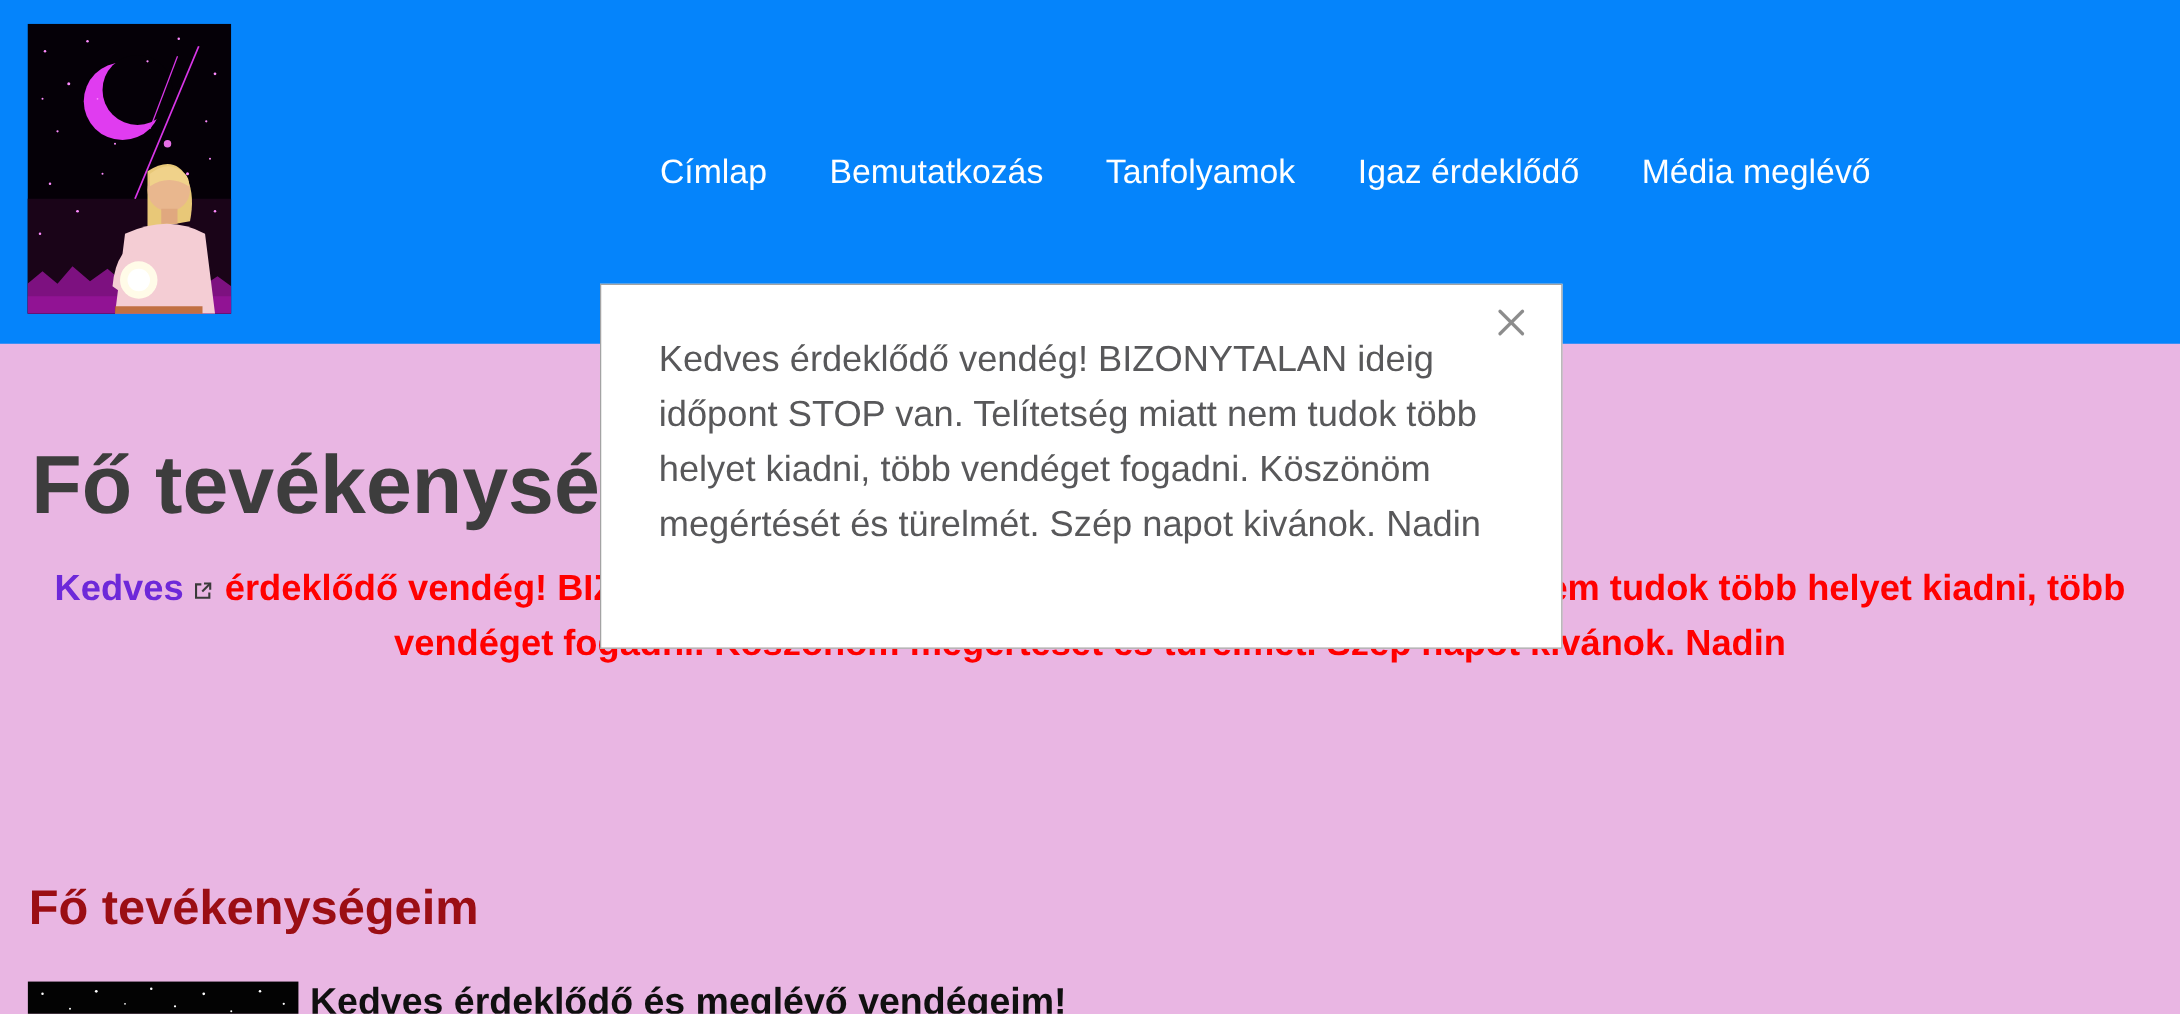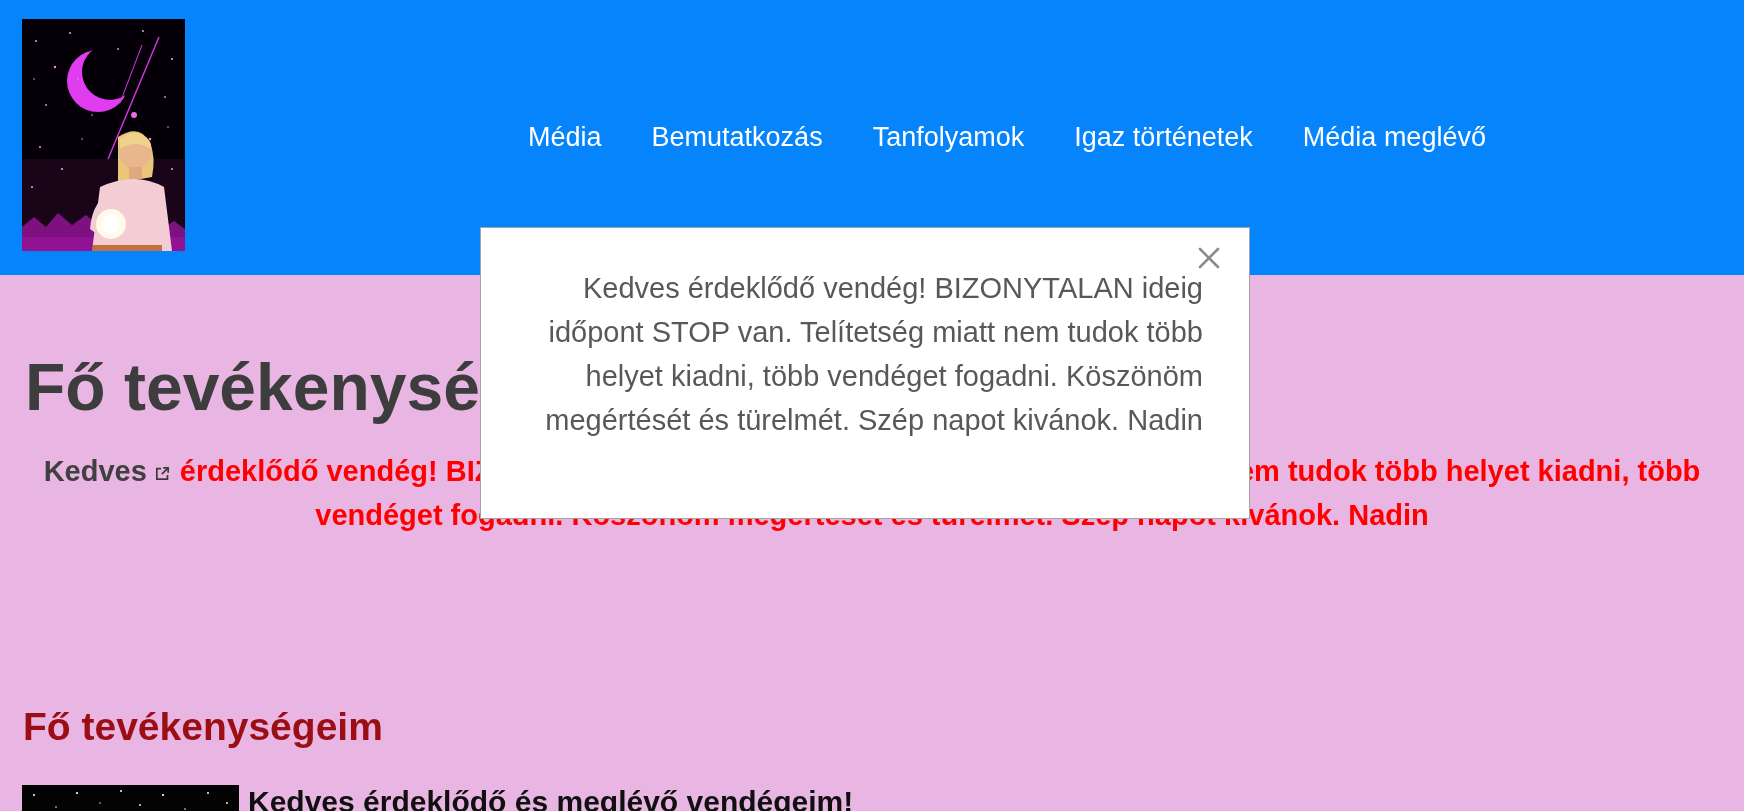--- a/index.html
+++ b/index.html
@@ -26,21 +26,21 @@
   .main-area{position:absolute;left:0;top:275px;width:1744px;height:536px;}
   .page-h1{
     position:absolute;left:25px;top:350px;margin:0;
     font-size:66px;font-weight:700;color:#3d3d3d;line-height:1.15;white-space:nowrap;
   }
   .notice{
     position:absolute;left:0;top:449px;width:1744px;margin:0;
     text-align:center;font-size:29px;font-weight:700;line-height:44px;
     padding:0 20px;box-sizing:border-box;
   }
-  .notice .prefix{color:#404040;}
+  .notice .prefix{color:#6d28d9;}
   .notice .rest{color:#ff0000;}
   .ext-icon{display:inline-block;vertical-align:baseline;margin:0 9px 0 7px;position:relative;top:1px;}
   .page-h2{
     position:absolute;left:23px;top:706px;margin:0;
     font-size:39px;font-weight:700;color:#9b0e14;line-height:1.1;white-space:nowrap;
   }
   .bottom-image{position:absolute;left:22px;top:785px;width:217px;height:60px;overflow:hidden;}
   .bottom-lead{
     position:absolute;left:248px;top:785px;margin:0;
     font-size:30px;font-weight:700;color:#101010;white-space:nowrap;
@@ -50,21 +50,21 @@
     position:absolute;left:480px;top:227px;width:770px;height:292px;
     background:#ffffff;border:1px solid #a3a3a3;box-sizing:border-box;
     z-index:50;
   }
   .modal-close{
     position:absolute;top:14px;right:24px;width:32px;height:32px;
     background:none;border:none;padding:0;cursor:pointer;line-height:0;
   }
   .modal-body{
     padding:38px 46px 0 46px;
-    font-size:29px;line-height:44px;color:#58585a;text-align:right;
+    font-size:29px;line-height:44px;color:#58585a;
   }
 </style>
 </head>
 <body>
 
 <header class="site-header">
   <div class="logo-wrap">
 
     <svg width="163" height="232" viewBox="0 0 163 232">
       <rect width="163" height="232" fill="#050007"></rect>
@@ -110,24 +110,24 @@
         <path d="M78,168 q35,-16 64,0 l8,64 l-80,0 Z" fill="#f4cdd4"></path>
         <path d="M84,176 q-14,10 -16,34 l14,10 Z" fill="#f4cdd4"></path>
         <circle cx="89" cy="205" r="15" fill="#fffbe8"></circle>
         <circle cx="89" cy="205" r="9" fill="#ffffff"></circle>
         <path d="M70,226 l70,0 l0,6 l-70,0 Z" fill="#b4591e" opacity="0.8"></path>
       </g>
     </svg>
   </div>
 
   <nav class="main-nav">
-    <span class="nav-item">Média</span>
+    <span class="nav-item">Címlap</span>
     <span class="nav-item">Bemutatkozás</span>
     <span class="nav-item">Tanfolyamok</span>
-    <span class="nav-item">Igaz történetek</span>
+    <span class="nav-item">Igaz érdeklődő</span>
     <span class="nav-item">Média meglévő</span>
   </nav>
 </header>
 
 <main class="main-area"></main>
 
 <h1 class="page-h1">Fő tevékenységeim</h1>
 
 <p class="notice">
   <span class="prefix">Kedves</span><span class="ext-icon">

